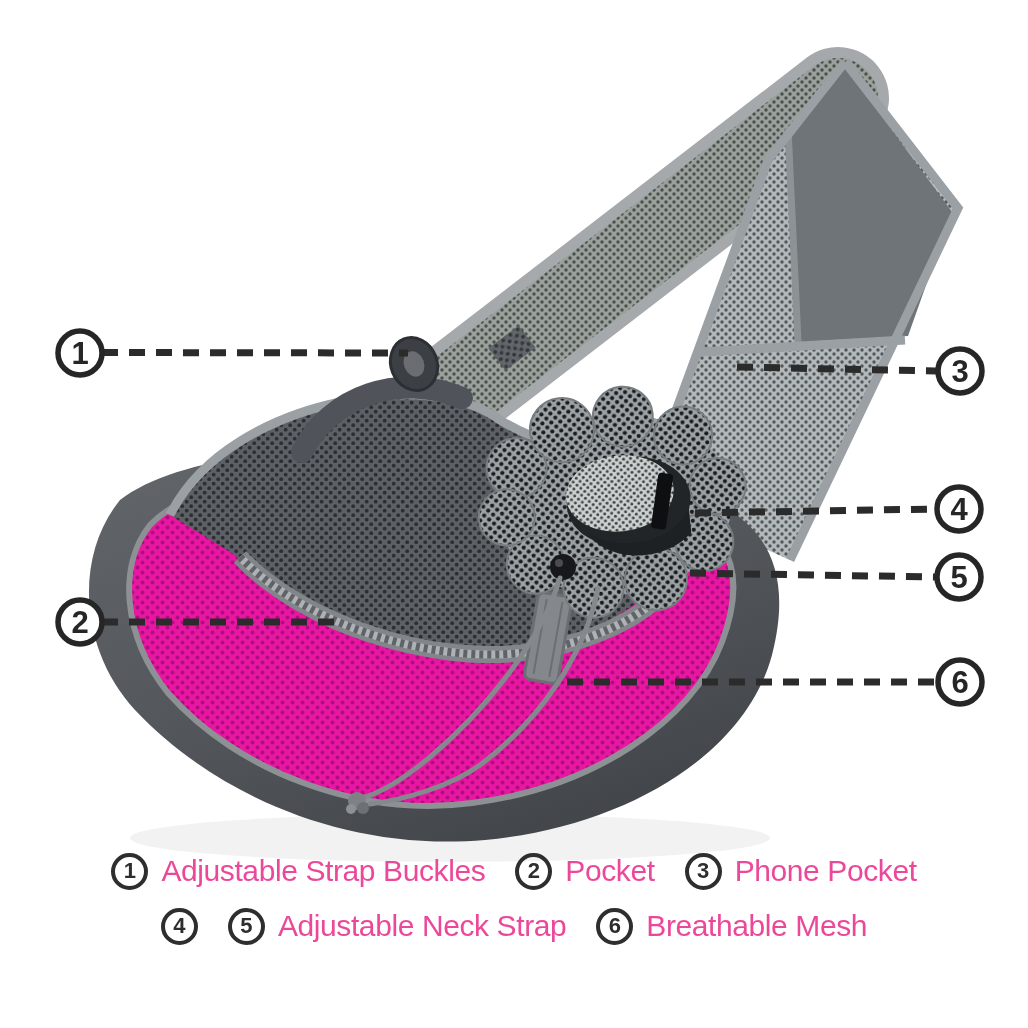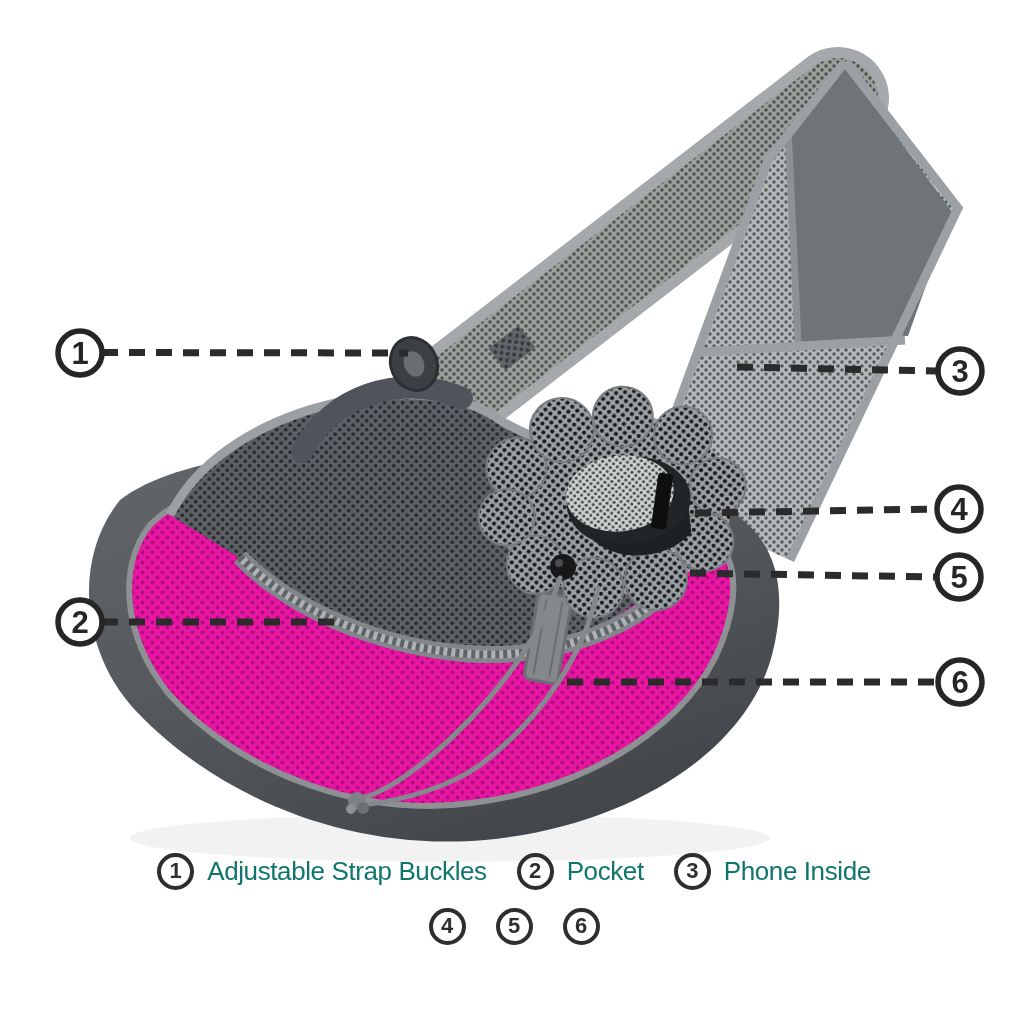--- a/index.html
+++ b/index.html
@@ -5,21 +5,21 @@
   html,body{margin:0;padding:0;background:#ffffff;}
   body{width:1028px;height:1028px;font-family:"Liberation Sans",sans-serif;}
   .stage{position:relative;width:1028px;height:1028px;background:#ffffff;overflow:hidden;}
   .illus{position:absolute;left:0;top:0;}
   .legend{position:absolute;left:0;right:0;top:849px;display:flex;flex-direction:column;align-items:center;row-gap:11px;}
   .legend-row{display:flex;align-items:center;justify-content:center;column-gap:30px;height:44px;}
   .legend-item{display:flex;align-items:center;column-gap:13px;}
   .badge{width:37px;height:37px;box-sizing:border-box;border:4px solid #2e2e2e;border-radius:50%;
          display:flex;align-items:center;justify-content:center;
          font-weight:700;font-size:22px;color:#2e2e2e;padding-bottom:1px;}
-  .flabel{font-size:26px;color:#0f766e;letter-spacing:-0.4px;white-space:nowrap;}
+  .flabel{font-size:30px;color:#ec4899;letter-spacing:-0.4px;white-space:nowrap;}
   .co-num{font:700 31px "Liberation Sans",sans-serif;fill:#262626;}
 </style>
 </head>
 <body>
 
 <div class="stage">
 
   <svg class="illus" width="1028" height="1028" viewBox="0 0 1028 1028">
     <defs>
       <pattern id="pinkMesh" width="10" height="10" patternUnits="userSpaceOnUse">
@@ -194,29 +194,31 @@
       <div class="legend-item">
         <span class="badge">1</span>
         <span class="flabel">Adjustable Strap Buckles</span>
       </div>
       <div class="legend-item">
         <span class="badge">2</span>
         <span class="flabel">Pocket</span>
       </div>
       <div class="legend-item">
         <span class="badge">3</span>
-        <span class="flabel">Phone Inside</span>
+        <span class="flabel">Phone Pocket</span>
       </div>
     </div>
     <div class="legend-row">
       <div class="legend-item">
         <span class="badge">4</span>
       </div>
       <div class="legend-item">
         <span class="badge">5</span>
+        <span class="flabel">Adjustable Neck Strap</span>
       </div>
       <div class="legend-item">
         <span class="badge">6</span>
+        <span class="flabel">Breathable Mesh</span>
       </div>
     </div>
   </div>
 
 </div>
 
 </body></html>

